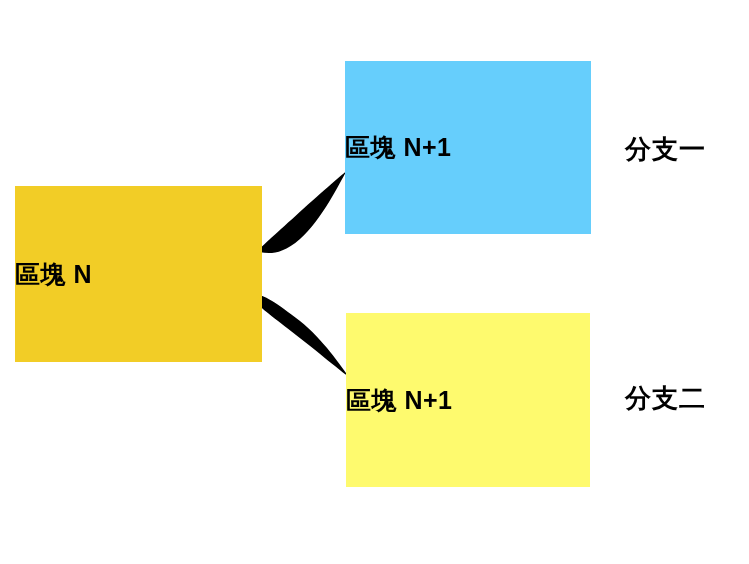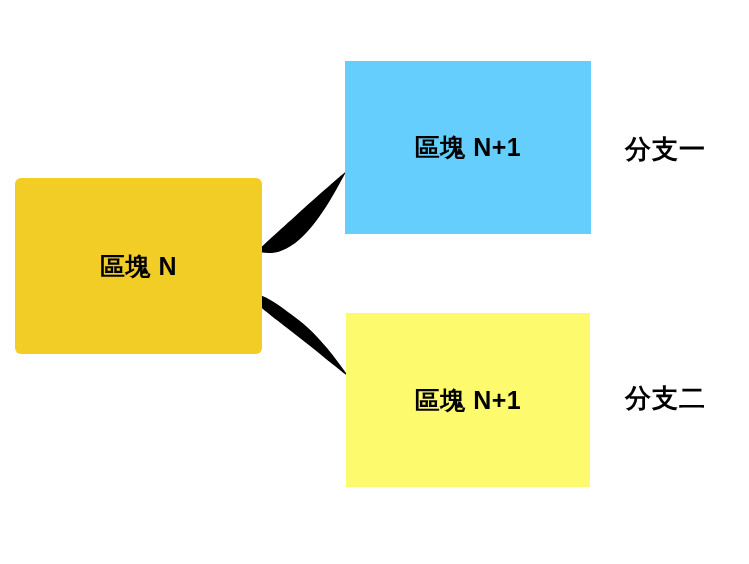--- a/index.html
+++ b/index.html
@@ -15,40 +15,39 @@
     position: relative;
     width: 749px;
     height: 564px;
     background: #ffffff;
     overflow: hidden;
   }
   .node {
     position: absolute;
     display: flex;
     align-items: center;
-    justify-content: center;
+    justify-content: flex-start;
     box-sizing: border-box;
   }
   .node-label {
     font-size: 25px;
     font-weight: bold;
     color: #000000;
     letter-spacing: 0.5px;
     line-height: 1;
     white-space: nowrap;
     -webkit-font-smoothing: antialiased;
   }
   
   #node-block-n {
     left: 15px;
-    top: 178px;
+    top: 186px;
     width: 247px;
     height: 176px;
     background: #f2cd26;
-    border-radius: 6px;
   }
   
   #node-block-n1-a {
     left: 345px;
     top: 61px;
     width: 246px;
     height: 173px;
     background: #66cefc;
   }
   

